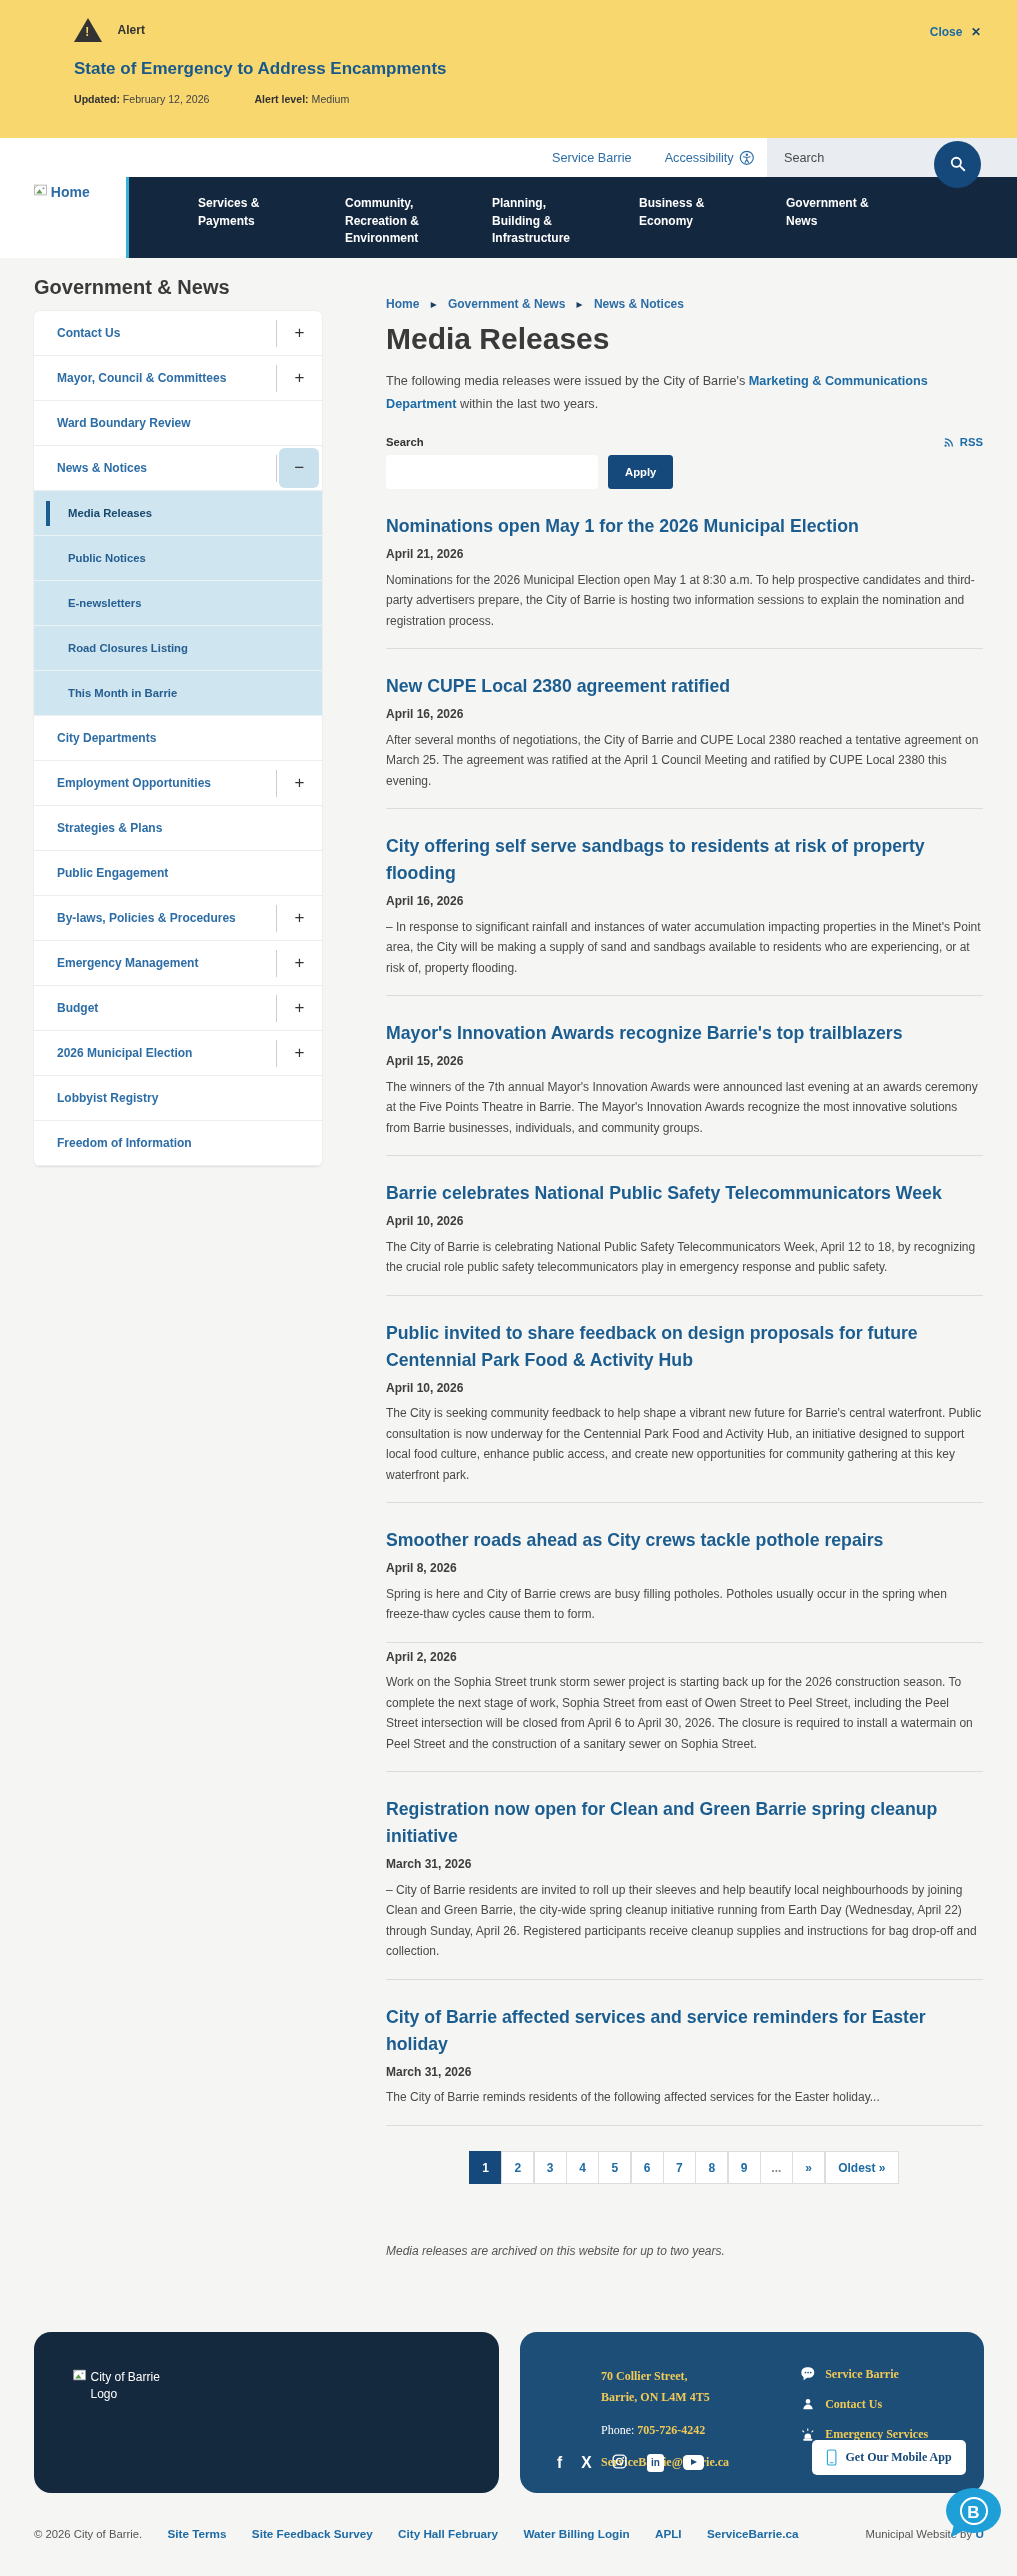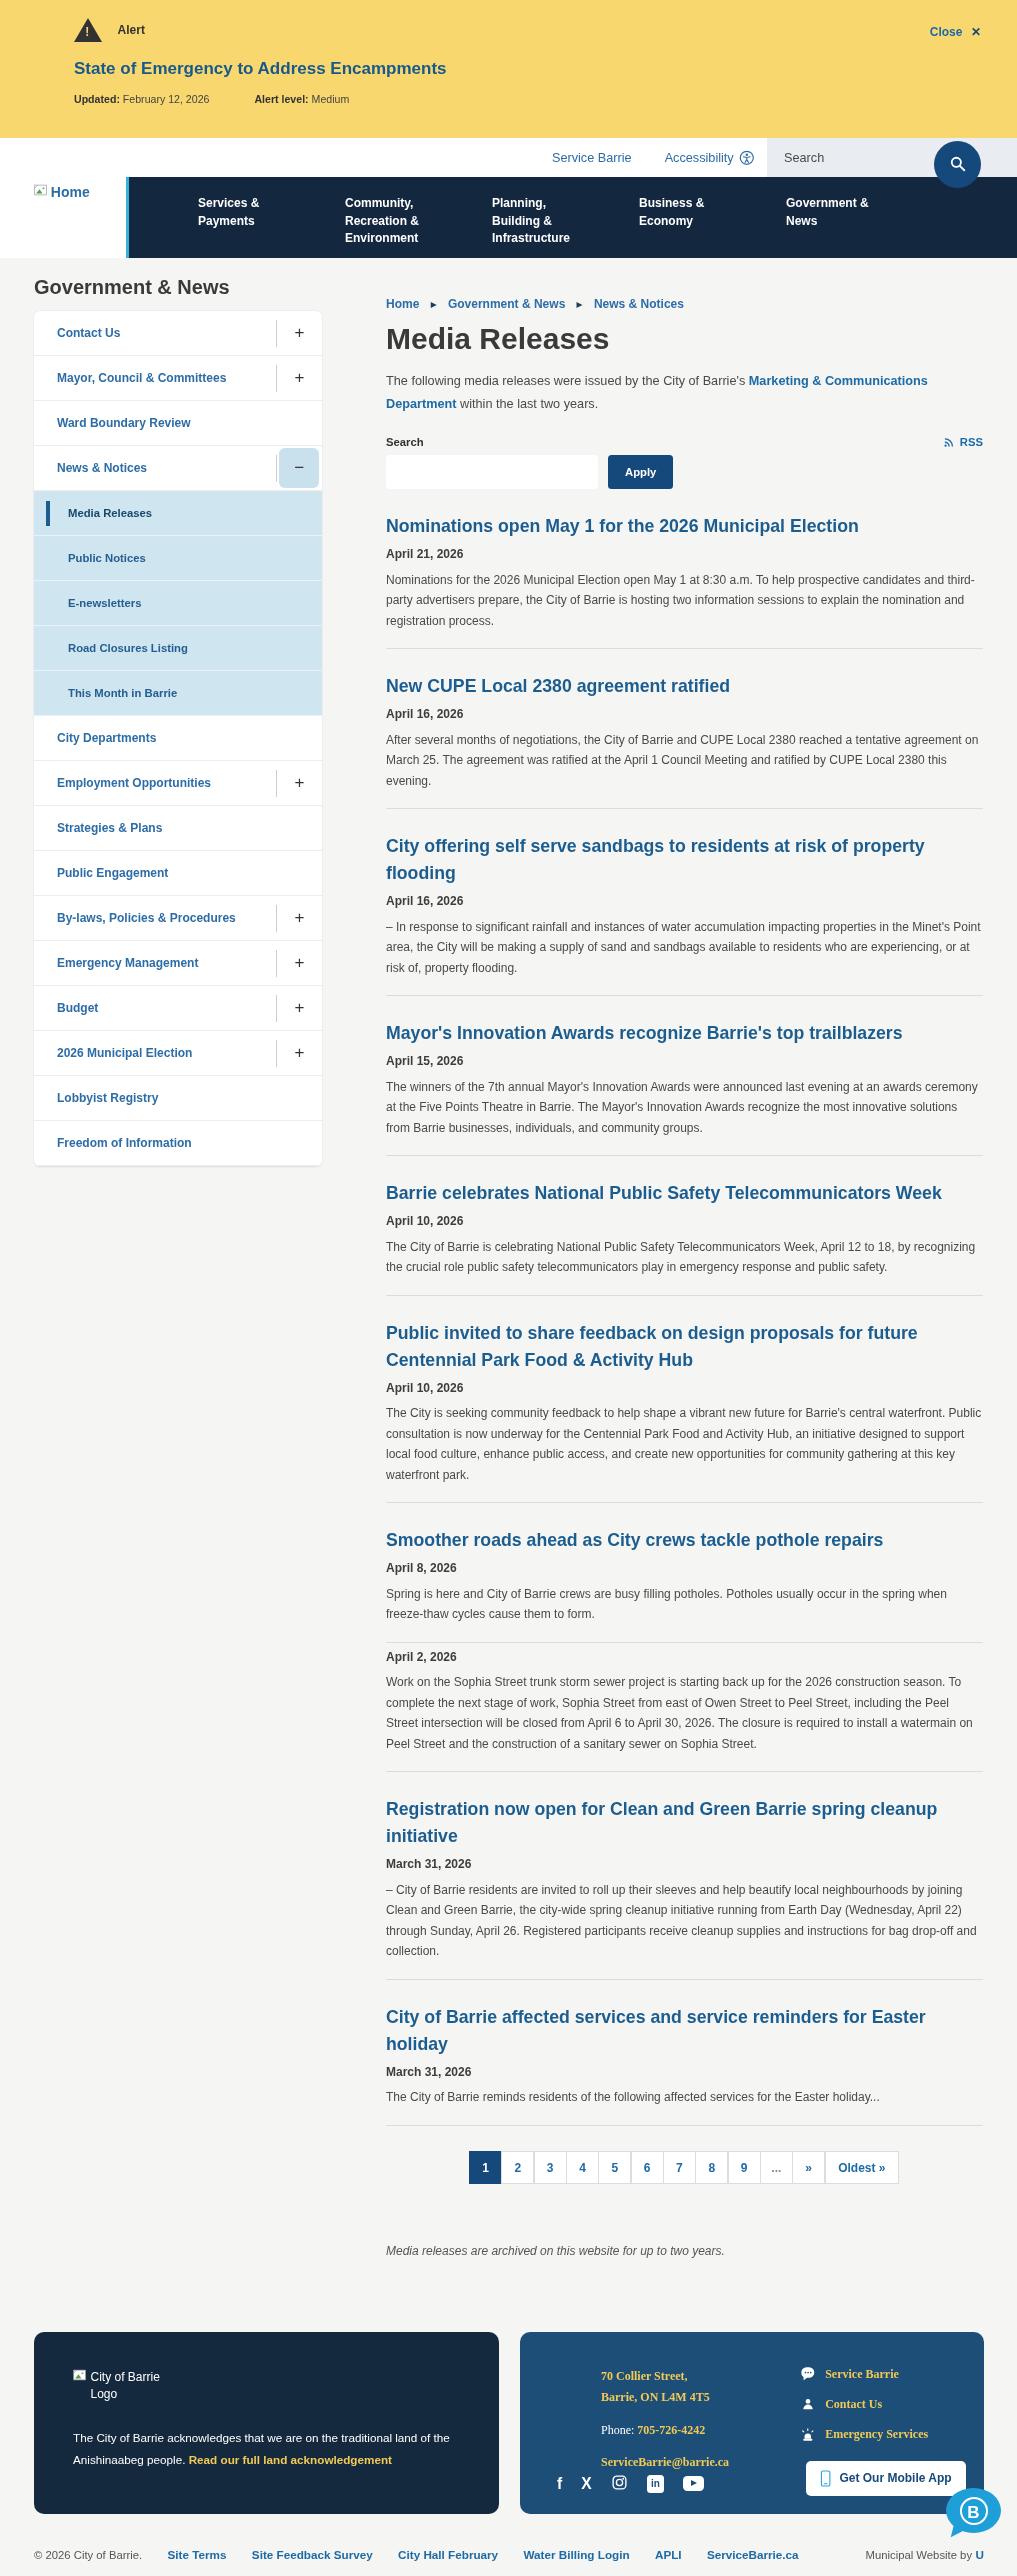--- a/index.html
+++ b/index.html
@@ -85,21 +85,21 @@
   .pagination { margin-top:25.4px; display:flex; justify-content:center; }
   .page-box { min-width:33px; height:33px; background:#fff; border:0.7px solid #ddd; margin-left:-0.7px; display:flex; align-items:center; justify-content:center; color:#1d6ba5; font-weight:600; font-size:12px; cursor:pointer; }
   .page-box.current { background:#15497b; color:#fff; border-color:#15497b; }
   .page-box.dots { color:#888; cursor:default; }
   .page-box.oldest { padding:0 12.7px; }
 
   .archive-note { margin-top:60px; font-style:italic; color:#555; font-size:12px; }
 
   
   .footer-boxes { margin-top:74px; padding:0 34px; display:flex; gap:21px; }
-  .fbox { border-radius:10px; height:182px; }
+  .fbox { border-radius:17px; height:161px; }
   .fbox-left { width:465px; background:#15293e; padding:37px 39px 0 39px; color:#fff; }
   .logo-alt { display:flex; gap:3.5px; }
   .logo-alt-text div { font-size:12px; line-height:17px; color:#fff; }
   .ack-text { margin-top:24px; font-size:11.7px; line-height:22px; color:#fff; }
   .ack-text a { color:#f1ca55; font-weight:600; }
   .fbox-right { position:relative; width:464px; background:#1d4e78; padding:34px 0 0 81px; }
   .fr-cols { display:flex;font-family:Liberation Serif, serif; }
   .fr-col1 { width:177px; }
   .fr-col1 a, .fr-col1 .yellow { color:#f1ca55; font-weight:600; font-size:12px; }
   .addr { line-height:20.5px; }
@@ -107,21 +107,21 @@
   .email-line { margin-top:17px; }
   .fr-col2 { margin-left:21px; }
   .fr-link-row { display:flex; align-items:center; gap:9.2px; margin-bottom:15px; }
   .fr-link-row a { color:#f1ca55; font-weight:600; font-size:12px; }
   .fr-icon { width:17px; display:flex; justify-content:center; }
   .socials { position:absolute; left:37px; bottom:21px; display:flex; align-items:center; gap:19px; }
   .soc-txt { color:#fff; font-weight:bold; font-size:15.6px; }
   .li-badge { width:17.7px; height:17.7px; background:#fff; border-radius:3.5px; color:#1d4e78; font-weight:bold; font-size:10px; display:flex; align-items:center; justify-content:center; }
   .yt-badge { width:21px; height:15px; background:#fff; border-radius:4.2px; position:relative; }
   .yt-badge::after { content:""; position:absolute; left:7.8px; top:3.5px; border-left:6.4px solid #1d4e78; border-top:3.9px solid transparent; border-bottom:3.9px solid transparent; }
-  .app-btn { position:absolute; right:18.4px; bottom:18.4px; background:#fff; border:none; border-radius:5px; padding:9.2px 14px; display:flex; align-items:center; gap:7.8px; color:#17497b; font-weight:600; font-size:12px; cursor:pointer; font-family:Liberation Sans, sans-serif;margin-left:26px; }
+  .app-btn { position:absolute; right:18.4px; bottom:18.4px; background:#fff; border:none; border-radius:5px; padding:9.2px 14px; display:flex; align-items:center; gap:7.8px; color:#17497b; font-weight:600; font-size:12px; cursor:pointer; font-family:Liberation Serif, serif;margin-left:26px; }
 
   
   .bottom-bar { margin-top:34px; padding:0 34px; display:flex; align-items:center; gap:25.4px; }
   .bottom-bar .copy { color:#555; font-size:11.3px; }
   .bottom-bar a { color:#1d6ba5; font-weight:600; font-size:11.7px; }
   .municipal { margin-left:auto; color:#555; font-size:11.3px; }
   .municipal a { margin-left:3.5px; }
 
   
   .chat-widget { position:absolute; left:946px; top:2488px; z-index:6; cursor:pointer; }
@@ -406,23 +406,20 @@
           <rect x="1" y="1.5" width="17" height="14" fill="#ffffff" stroke="#9a9a9a"></rect>
           <polygon points="3,13.5 8,7.5 12,13.5" fill="#5a9e4b"></polygon>
           <circle cx="13.5" cy="6" r="1.6" fill="#8fa3c0"></circle>
           <polyline points="1,6 5,1.5" stroke="#9a9a9a" fill="none"></polyline>
         </svg>
         <span class="logo-alt-text">
           <div>City of Barrie</div>
           <div>Logo</div>
         </span>
       </div>
-      <p class="ack-text">
-        <span>The City of Barrie acknowledges that we are on the traditional land of the Anishinaabeg people. </span><a href="#">Read our full land acknowledgement</a>
-      </p>
     </div>
 
     <div class="fbox fbox-right">
       <div class="fr-cols">
         <div class="fr-col1">
           <div class="addr">
             <a href="#">70 Collier Street,</a><br>
             <a href="#">Barrie, ON L4M 4T5</a>
           </div>
           <div class="phone-line">

